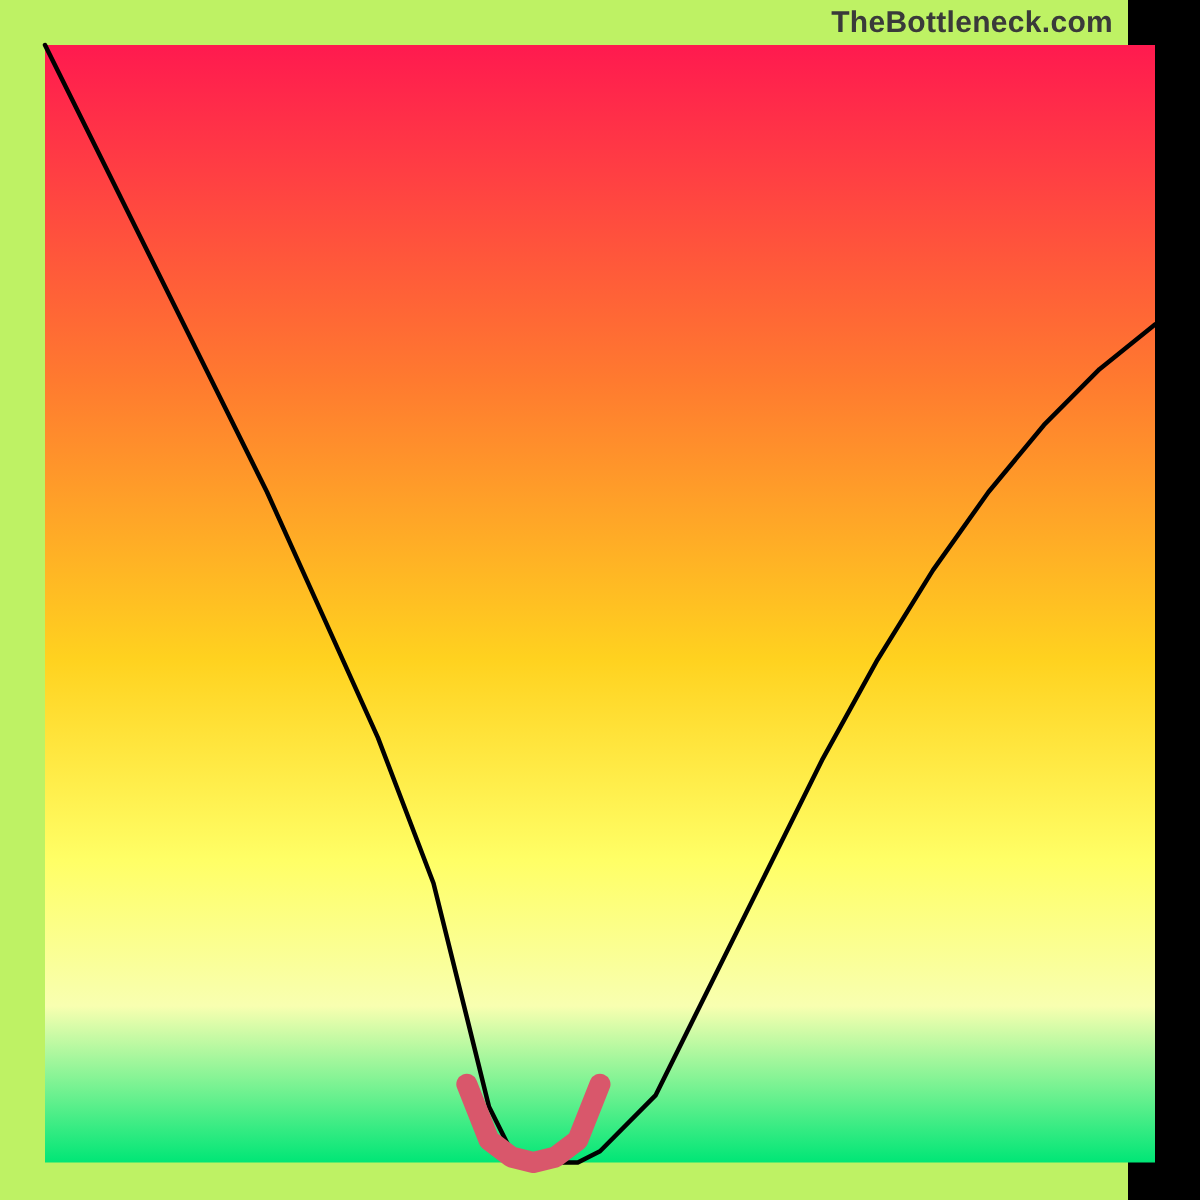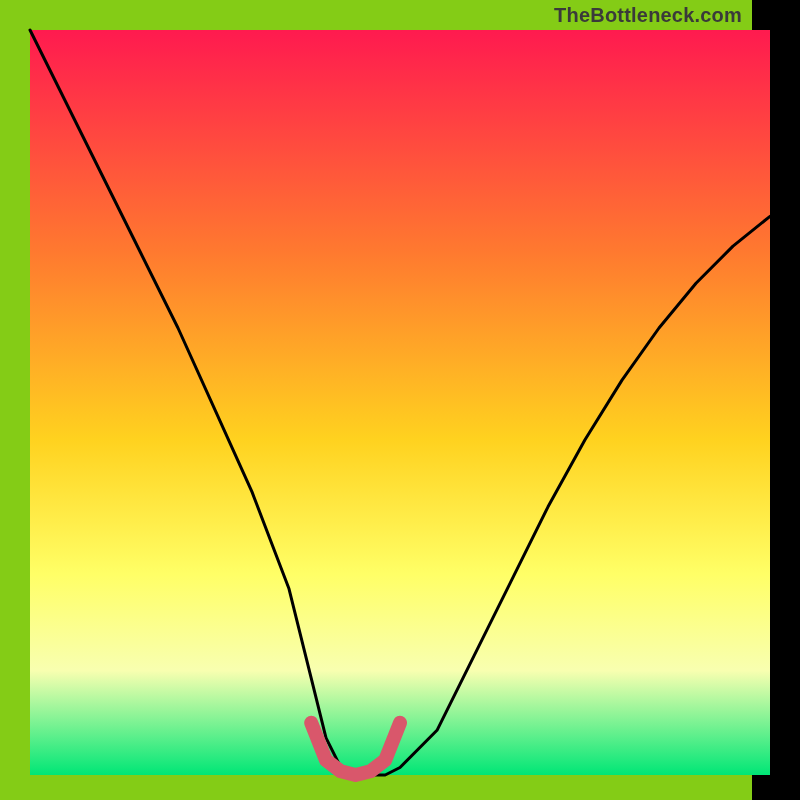--- a/index.html
+++ b/index.html
@@ -10,21 +10,21 @@
     overflow: hidden;
     background: #000;
     font-family: Arial, Helvetica, sans-serif;
   }
   .frame {
     position: absolute;
     top: 0;
     left: 0;
     width: 752px;
     height: 800px;
-    background: #84cc16;
+    background: #bef264;
   }
   .watermark {
     position: absolute;
     top: 4px;
     right: 10px;
     color: #3a3a3a;
     font-size: 20px;
     font-weight: 600;
     letter-spacing: 0.2px;
   }

